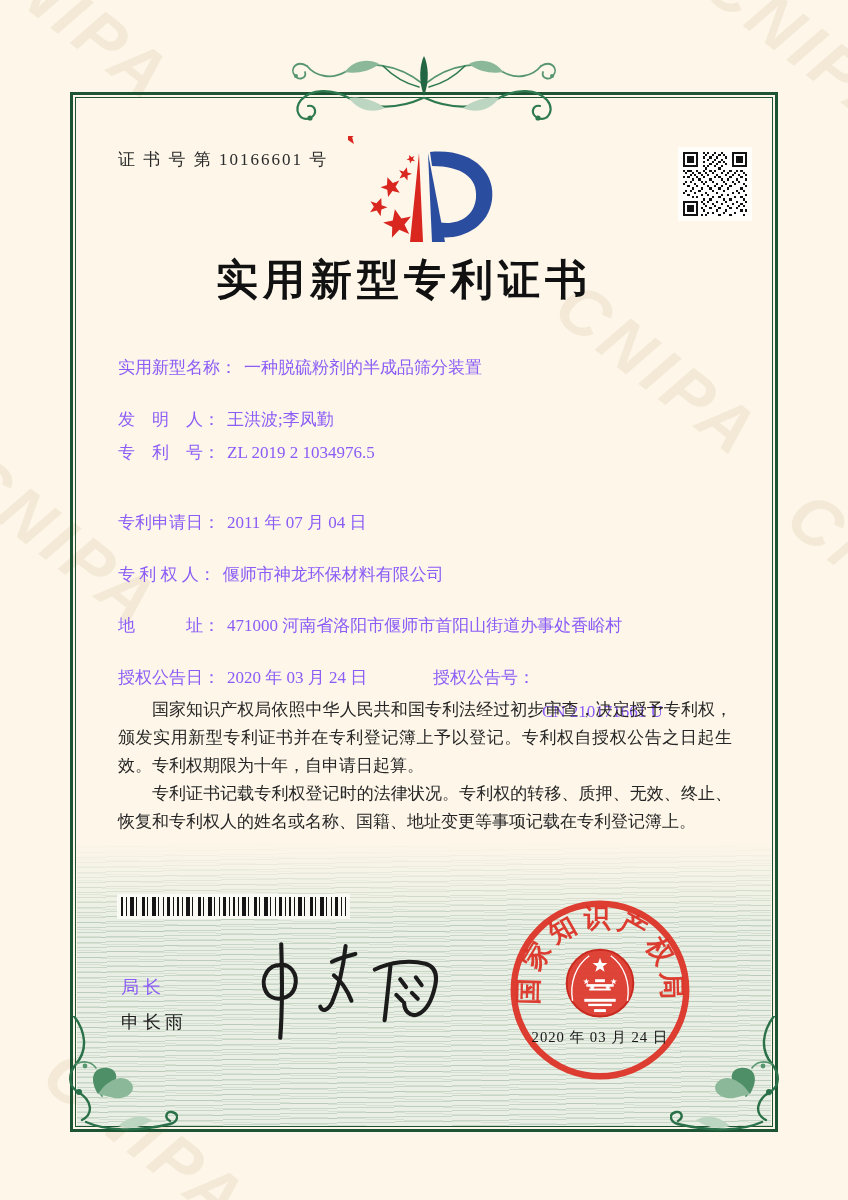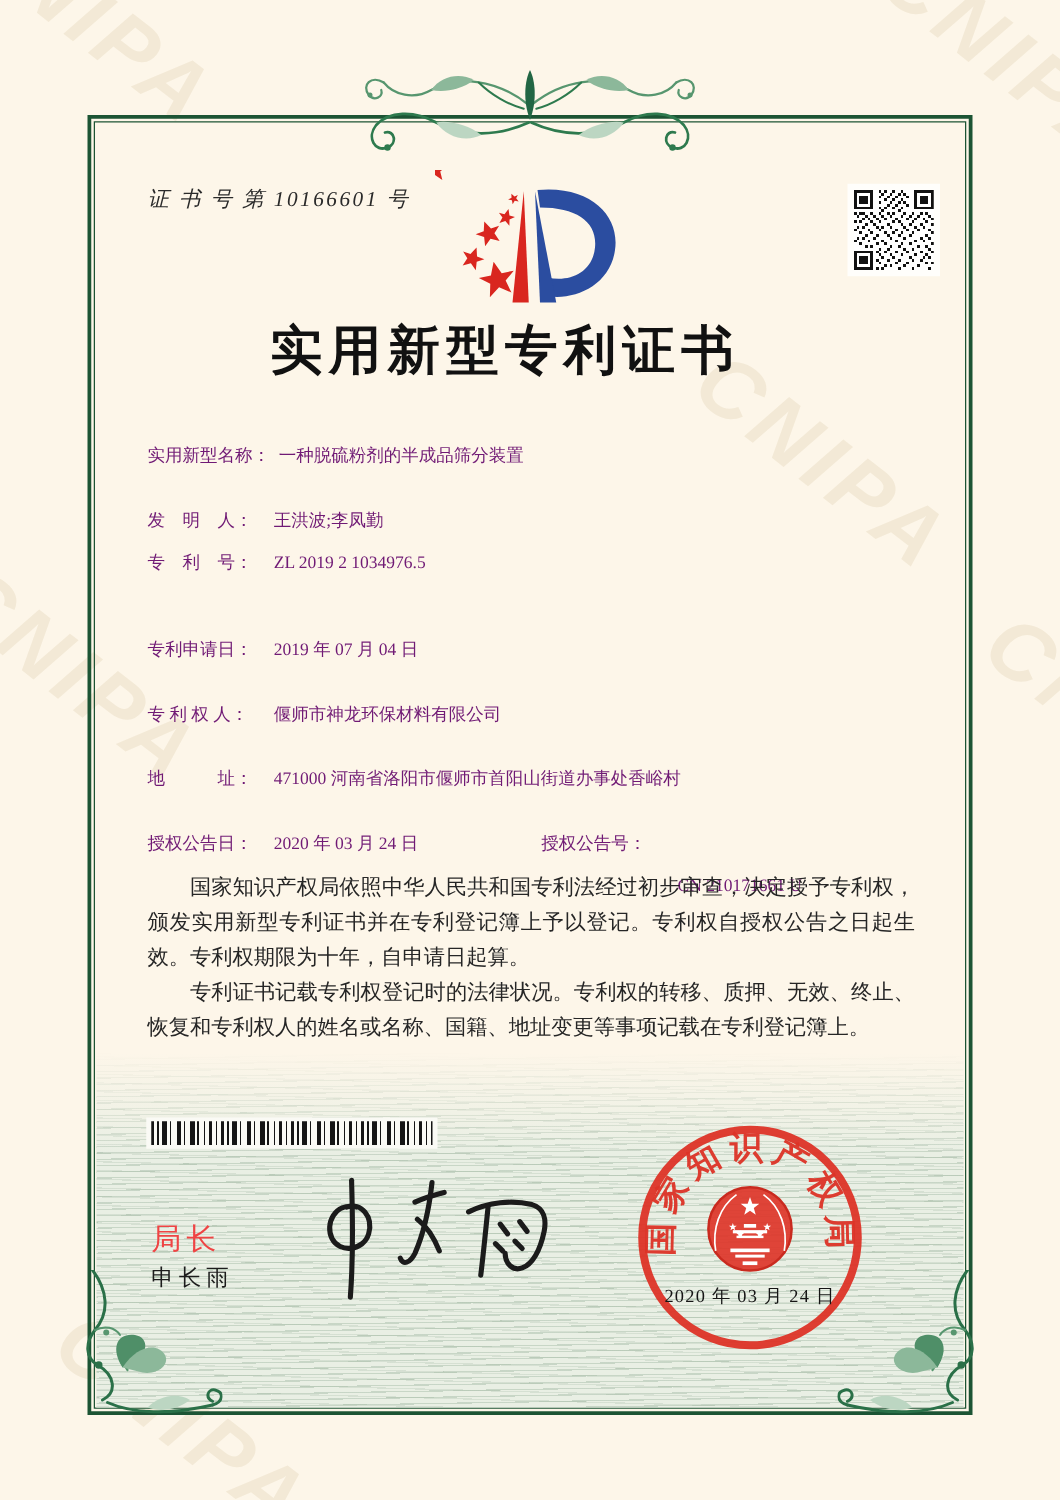--- a/index.html
+++ b/index.html
@@ -34,33 +34,33 @@
   .guilloche .stripes{
     position:absolute; left:0; top:0; right:0; bottom:0;
     background:
       repeating-linear-gradient(179deg, rgba(125,155,130,0.30) 0 1px, rgba(0,0,0,0) 1px 5px),
       repeating-linear-gradient(181.5deg, rgba(125,155,130,0.18) 0 1px, rgba(0,0,0,0) 1px 7px);
     -webkit-mask-image:linear-gradient(180deg, transparent 0, #000 85px);
             mask-image:linear-gradient(180deg, transparent 0, #000 85px);
   }
   .cert-no{
     position:absolute; left:118px; top:148px; font-size:17px; color:#2a2a2a;
-    letter-spacing:2px; z-index:2;font-style:italic;
+    letter-spacing:2px; z-index:2;
   }
   .logo{ position:absolute; left:348px; top:136px; z-index:2; }
   .qr-wrap{
     position:absolute; left:678px; top:147px; width:74px; height:74px;
     background:#fffefb; display:flex; align-items:center; justify-content:center; z-index:2;
   }
   .doc-title{
     position:absolute; left:104px; top:252px; width:600px; text-align:center;
     font-size:42px; font-weight:bold; letter-spacing:5px; color:#111; z-index:2;
     white-space:nowrap;
   }
-  .row{ position:absolute; left:118px; font-size:14px; color:#701a75; z-index:2; white-space:nowrap;}
+  .row{ position:absolute; left:118px; font-size:17px; color:#8b5cf6; z-index:2; white-space:nowrap;}
   .row .lab{ display:inline-block; min-width:94px; }
   .row .val{ margin-left:7px; }
   .row .lab2{ position:absolute; left:315px; }
   .row .val2{ position:absolute; left:424px;margin-top:36px; }
   .paragraphs{
     position:absolute; left:118px; top:696px; width:614px; font-size:17px;
     line-height:28px; text-align:justify; color:#262626; z-index:2;
   }
   .paragraphs p{ margin:0; text-indent:2em; }
   .barcode{
@@ -75,21 +75,21 @@
       #151515 9px 13px, transparent 13px 15px,
       #151515 15px 16px, transparent 16px 21px,
       #151515 21px 24px, transparent 24px 26px,
       #151515 26px 27px, transparent 27px 31px,
       #151515 31px 35px, transparent 35px 37px,
       #151515 37px 38px, transparent 38px 42px,
       #151515 42px 43px, transparent 43px 46px,
       #151515 46px 49px, transparent 49px 52px,
       #151515 52px 53px, transparent 53px 56px);
   }
-  .sign-title{ position:absolute; left:121px; top:975px; font-size:24px; letter-spacing:4px; color:#ef4444; z-index:2;text-align:right;}
+  .sign-title{ position:absolute; left:121px; top:975px; font-size:18px; letter-spacing:4px; color:#8b5cf6; z-index:2;text-align:right;}
   .sign-name { position:absolute; left:121px; top:1010px; font-size:18px; letter-spacing:4px; color:#1c1c1c; z-index:2;}
   .signature{ position:absolute; left:252px; top:936px; z-index:2; }
   .seal{ position:absolute; left:502px; top:892px; z-index:3; }
   .page-info{
     position:absolute; left:104px; top:1095px; width:600px; text-align:center;
     font-size:14px; letter-spacing:2px; color:#222; z-index:2;
   }
   .cont-note{
     position:absolute; left:322px; top:1141px; background:#fffef8;
     padding:6px 17px; font-size:15px; letter-spacing:2px; color:#222; z-index:2;
@@ -191,21 +191,21 @@
   <div class="row" style="top:356px;">
     <span class="lab">实用新型名称：</span><span class="val">一种脱硫粉剂的半成品筛分装置</span>
   </div>
   <div class="row" style="top:408px;">
     <span class="lab">发　明　人：</span><span class="val">王洪波;李凤勤</span>
   </div>
   <div class="row" style="top:441px;">
     <span class="lab">专　利　号：</span><span class="val">ZL 2019 2 1034976.5</span>
   </div>
   <div class="row" style="top:511px;">
-    <span class="lab">专利申请日：</span><span class="val">2019 年 07 月 04 日</span>
+    <span class="lab">专利申请日：</span><span class="val">2011 年 07 月 04 日</span>
   </div>
   <div class="row" style="top:563px;">
     <span class="lab">专 利 权 人：</span><span class="val">偃师市神龙环保材料有限公司</span>
   </div>
   <div class="row" style="top:614px;">
     <span class="lab">地　　　址：</span><span class="val">471000 河南省洛阳市偃师市首阳山街道办事处香峪村</span>
   </div>
   <div class="row" style="top:666px;">
     <span class="lab">授权公告日：</span><span class="val">2020 年 03 月 24 日</span>
     <span class="lab2">授权公告号：</span>

